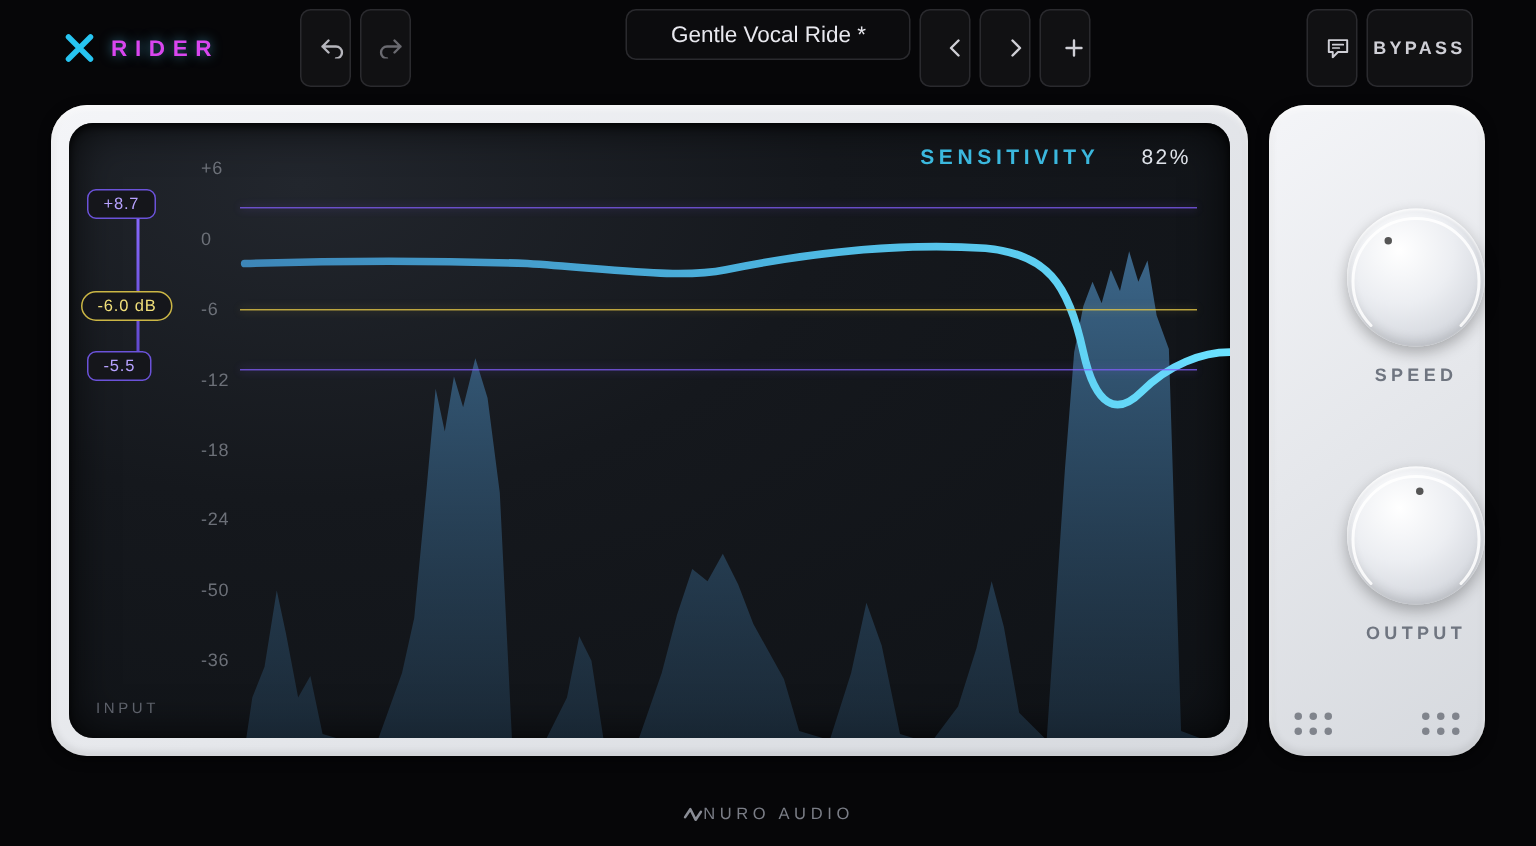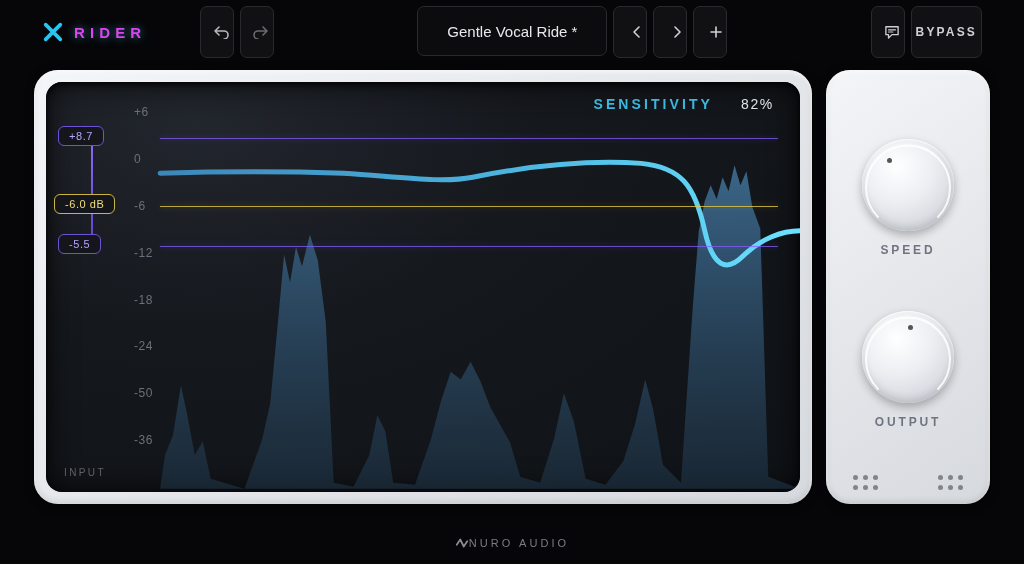--- a/index.html
+++ b/index.html
@@ -7,39 +7,39 @@
   .root { position: relative; width: 1024px; height: 564px; background: #060608; }
 
   
   .topbar { position: absolute; left: 0; right: 0; top: 0; height: 64px; display: flex; align-items: center; padding: 0 42px; }
   .brand { display: flex; align-items: center; gap: 10px; }
   .brand svg { display: block; }
   .brand .name { color: #d946ef; letter-spacing: 0.34em; font-weight: 700; font-size: 15px; text-shadow: 0 0 8px rgba(90,210,255,.55); }
   .tb-group { display: flex; gap: 6px; }
   .tb-btn { height: 52px; min-width: 34px; padding: 0 4px; display: flex; align-items: center; justify-content: flex-end; border: 1px solid #2a2a2e; background: #111113; border-radius: 7px; color: #b6b6bd; cursor: pointer; }
   .tb-btn svg { display: block; }
-  .preset { width: 190px; height: 50px; border: 1px solid #2a2a2e; border-radius: 7px; display: flex; align-items: center; justify-content: center; color: #e8e8ee; font-size: 15px; cursor: pointer; background: #0c0c0e; }
+  .preset { width: 190px; height: 34px; border: 1px solid #2a2a2e; border-radius: 7px; display: flex; align-items: center; justify-content: center; color: #e8e8ee; font-size: 15px; cursor: pointer; background: #0c0c0e; }
   .bypass { letter-spacing: 0.18em; font-weight: 600; font-size: 12px; color: #cfcfd6; }
 
   
   .panels { position: absolute; left: 34px; right: 34px; top: 70px; bottom: 60px; display: flex; gap: 14px; }
   .chrome { border-radius: 24px; background: linear-gradient(145deg, #f4f5f8, #d6d9de); box-shadow: inset 0 2px 4px rgba(255,255,255,.8), inset 0 -2px 6px rgba(0,0,0,.12), 0 2px 8px rgba(0,0,0,.6); position: relative; }
   .display-wrap { flex: 1 1 auto; padding: 12px; }
   .display { width: 100%; height: 100%; border-radius: 16px; background: radial-gradient(ellipse at 20% 10%, #22262d 0%, #15181d 40%, #0f1216 100%); box-shadow: inset 0 0 30px rgba(0,0,0,.8), inset 0 2px 6px rgba(0,0,0,.9); position: relative; overflow: hidden; }
-  .side { width: 164px; display: flex; flex-direction: column; align-items: center; justify-content: space-evenly; padding: 14px 0 20px; }
+  .side { width: 144px; display: flex; flex-direction: column; align-items: flex-end; justify-content: space-evenly; padding: 14px 0 20px; }
 
   
   .axis { position: absolute; top: 16px; bottom: 34px; left: 88px; right: 22px; }
   .grid-label { position: absolute; left: 0; color: #6c7078; font-size: 12px; transform: translateY(-50%); letter-spacing: 0.04em; }
   .zero-line { position: absolute; left: 26px; right: 0; height: 1px; }
   .l-purple { background: rgba(132,94,255,.75); box-shadow: 0 0 6px rgba(132,94,255,.45); }
   .l-yellow { background: rgba(230,200,70,.8); box-shadow: 0 0 6px rgba(230,200,70,.35); }
   .badge { position: absolute; left: 12px; transform: translateY(-50%); font-size: 11px; letter-spacing: 0.05em; padding: 3px 10px; border-radius: 6px; border: 1px solid; background: #15161b; cursor: ns-resize; }
   .b-purple { color: #b7a2ff; border-color: #6b52d9; text-align: right; }
-  .b-yellow { color: #f0df7a; border-color: #cbb645; }
+  .b-yellow { color: #f0df7a; border-color: #cbb645; border-radius: 10px; }
   .stem { position: absolute; left: 45px; width: 2px; background: linear-gradient(#8a6bff, #5a42c4); }
   .sens { position: absolute; top: 14px; right: 26px; color: #dfe3ea; font-size: 14px; letter-spacing: 0.12em; display: flex; gap: 28px; align-items: baseline; cursor: pointer; }
   .sens .lbl { color: #3bb8de; font-weight: 700; letter-spacing: 0.22em; }
   .input-lbl { position: absolute; left: 18px; bottom: 14px; color: #5d616a; font-size: 10px; letter-spacing: 0.24em; }
 
   
   .spectrum { position: absolute; inset: 0; }
 
   
   .knob-block { display: flex; flex-direction: column; align-items: center; gap: 12px; }

